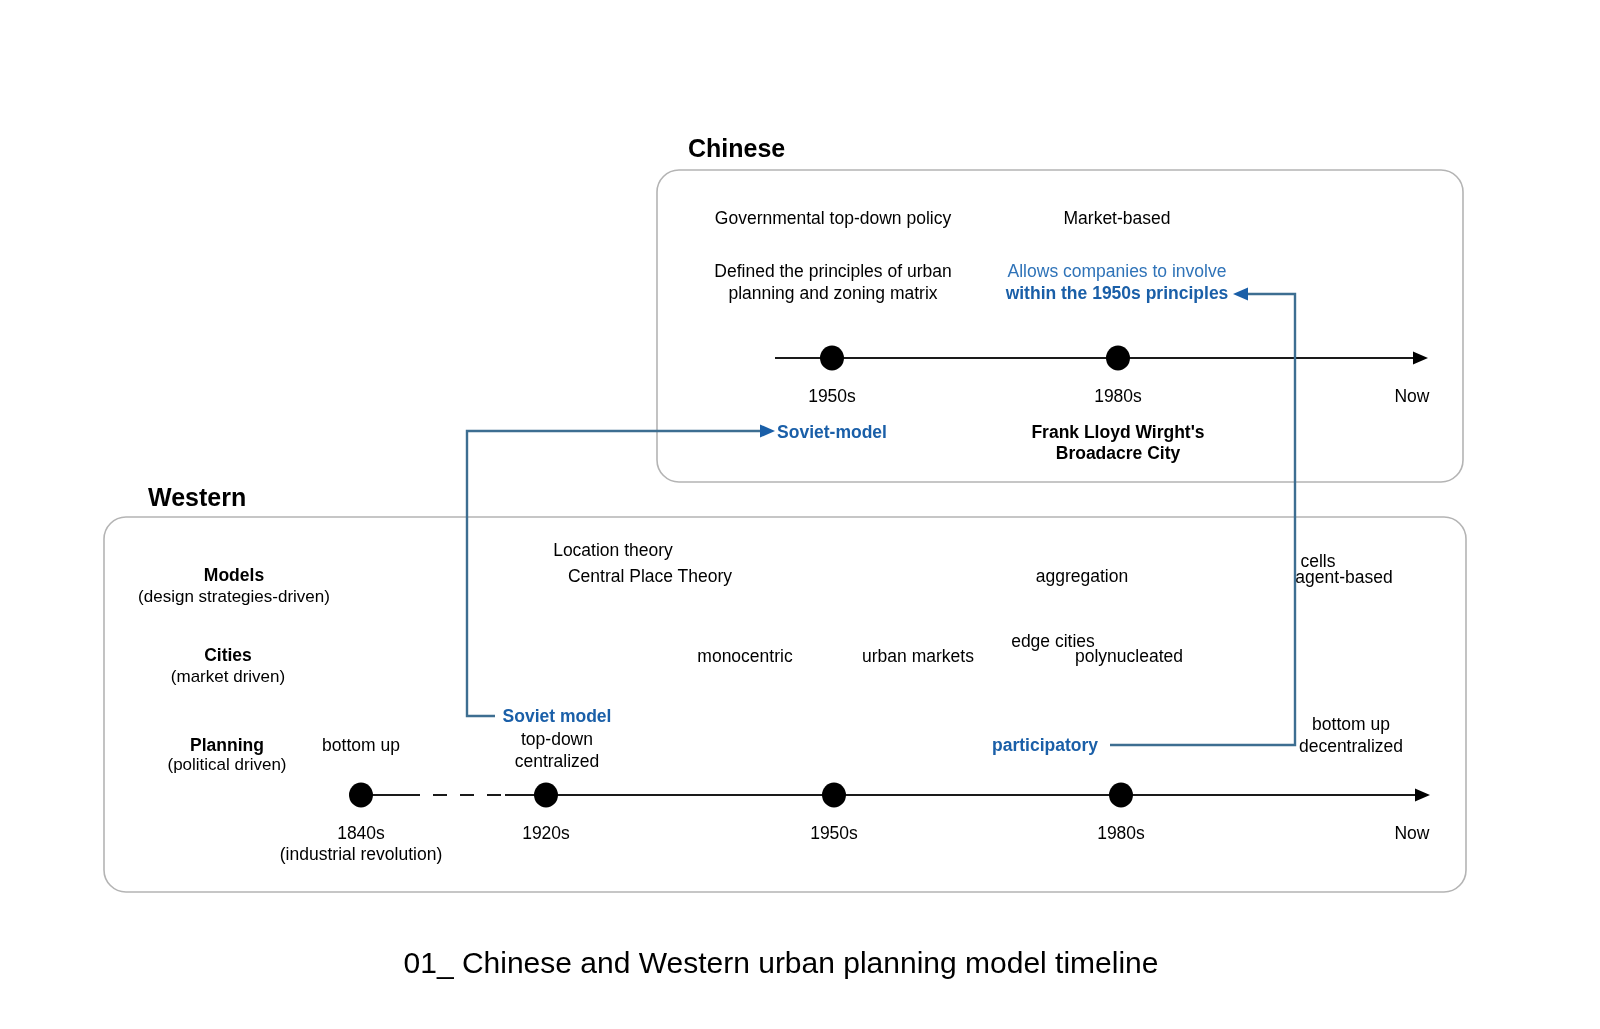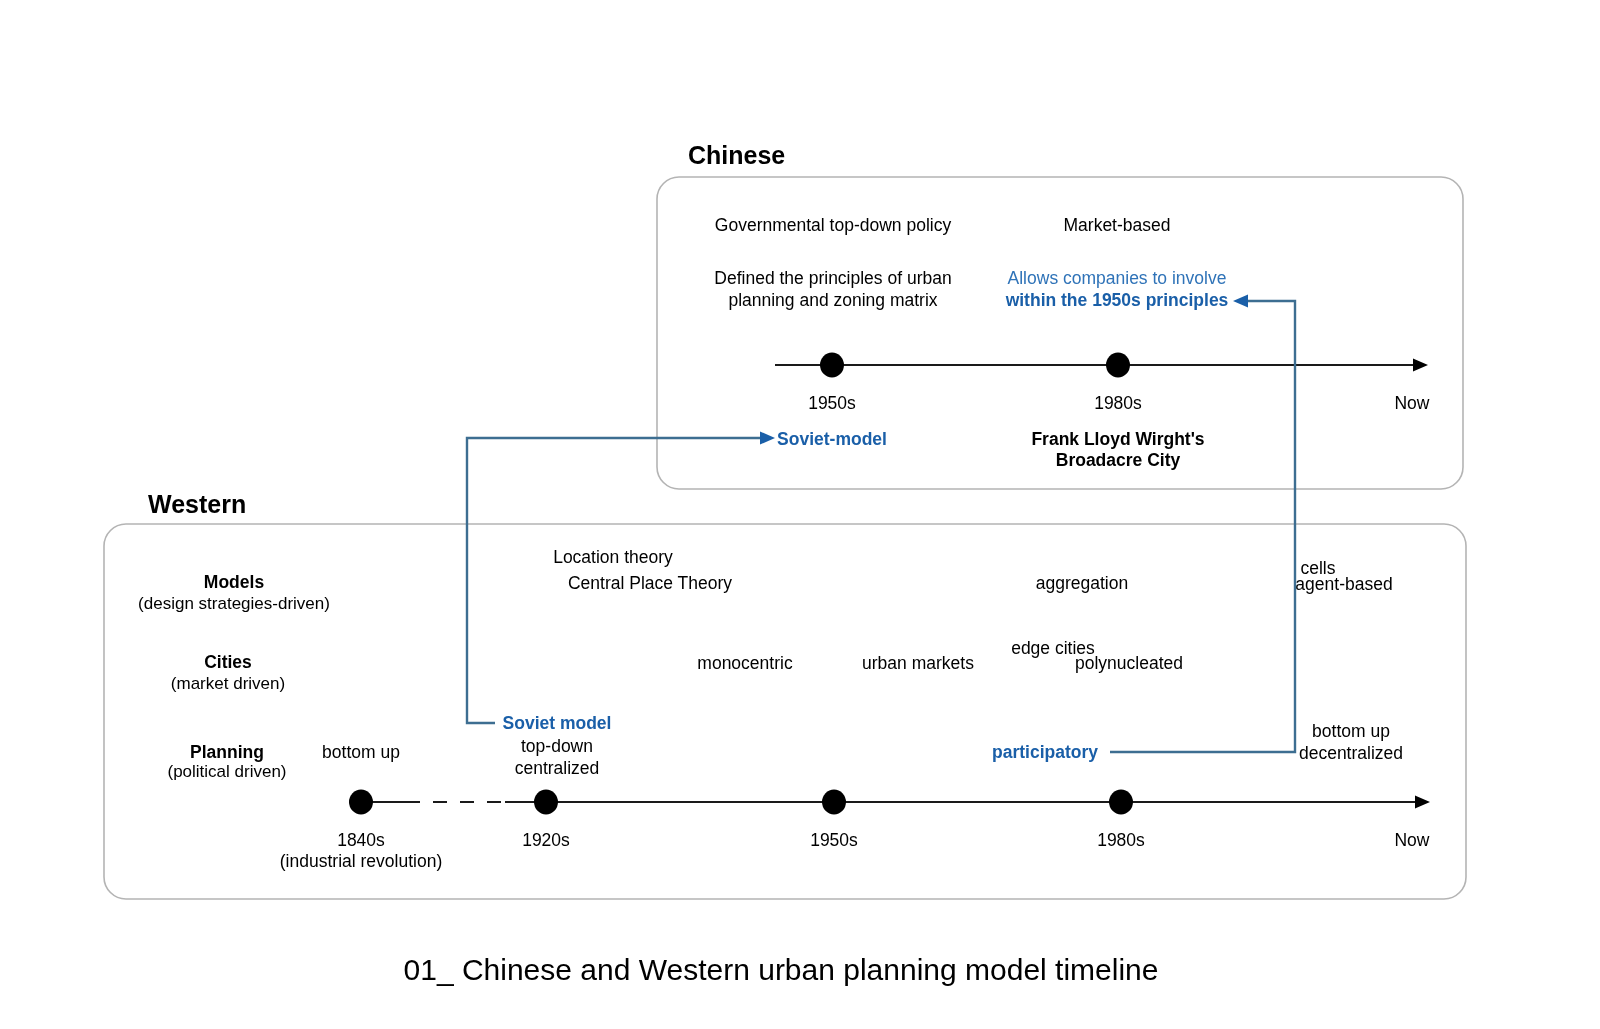--- a/index.html
+++ b/index.html
@@ -11,21 +11,21 @@
     width: 1600px;
     height: 1029px;
     font-family: "Liberation Sans", sans-serif;
     color: #000000;
     position: relative;
     overflow: hidden;
   }
   #diagram-root {
     position: absolute;
     left: 0;
-    top: 16px;
+    top: 9px;
     width: 1600px;
     height: 859px;
   }
   svg { display: block; }
 
   text { font-family: "Liberation Sans", sans-serif; fill: #000000; }
 
   .panel-title   { font-size: 25px; font-weight: bold; }
   .row-label     { font-size: 17.5px; font-weight: bold; }
   .row-sublabel  { font-size: 17px; font-weight: normal; }

